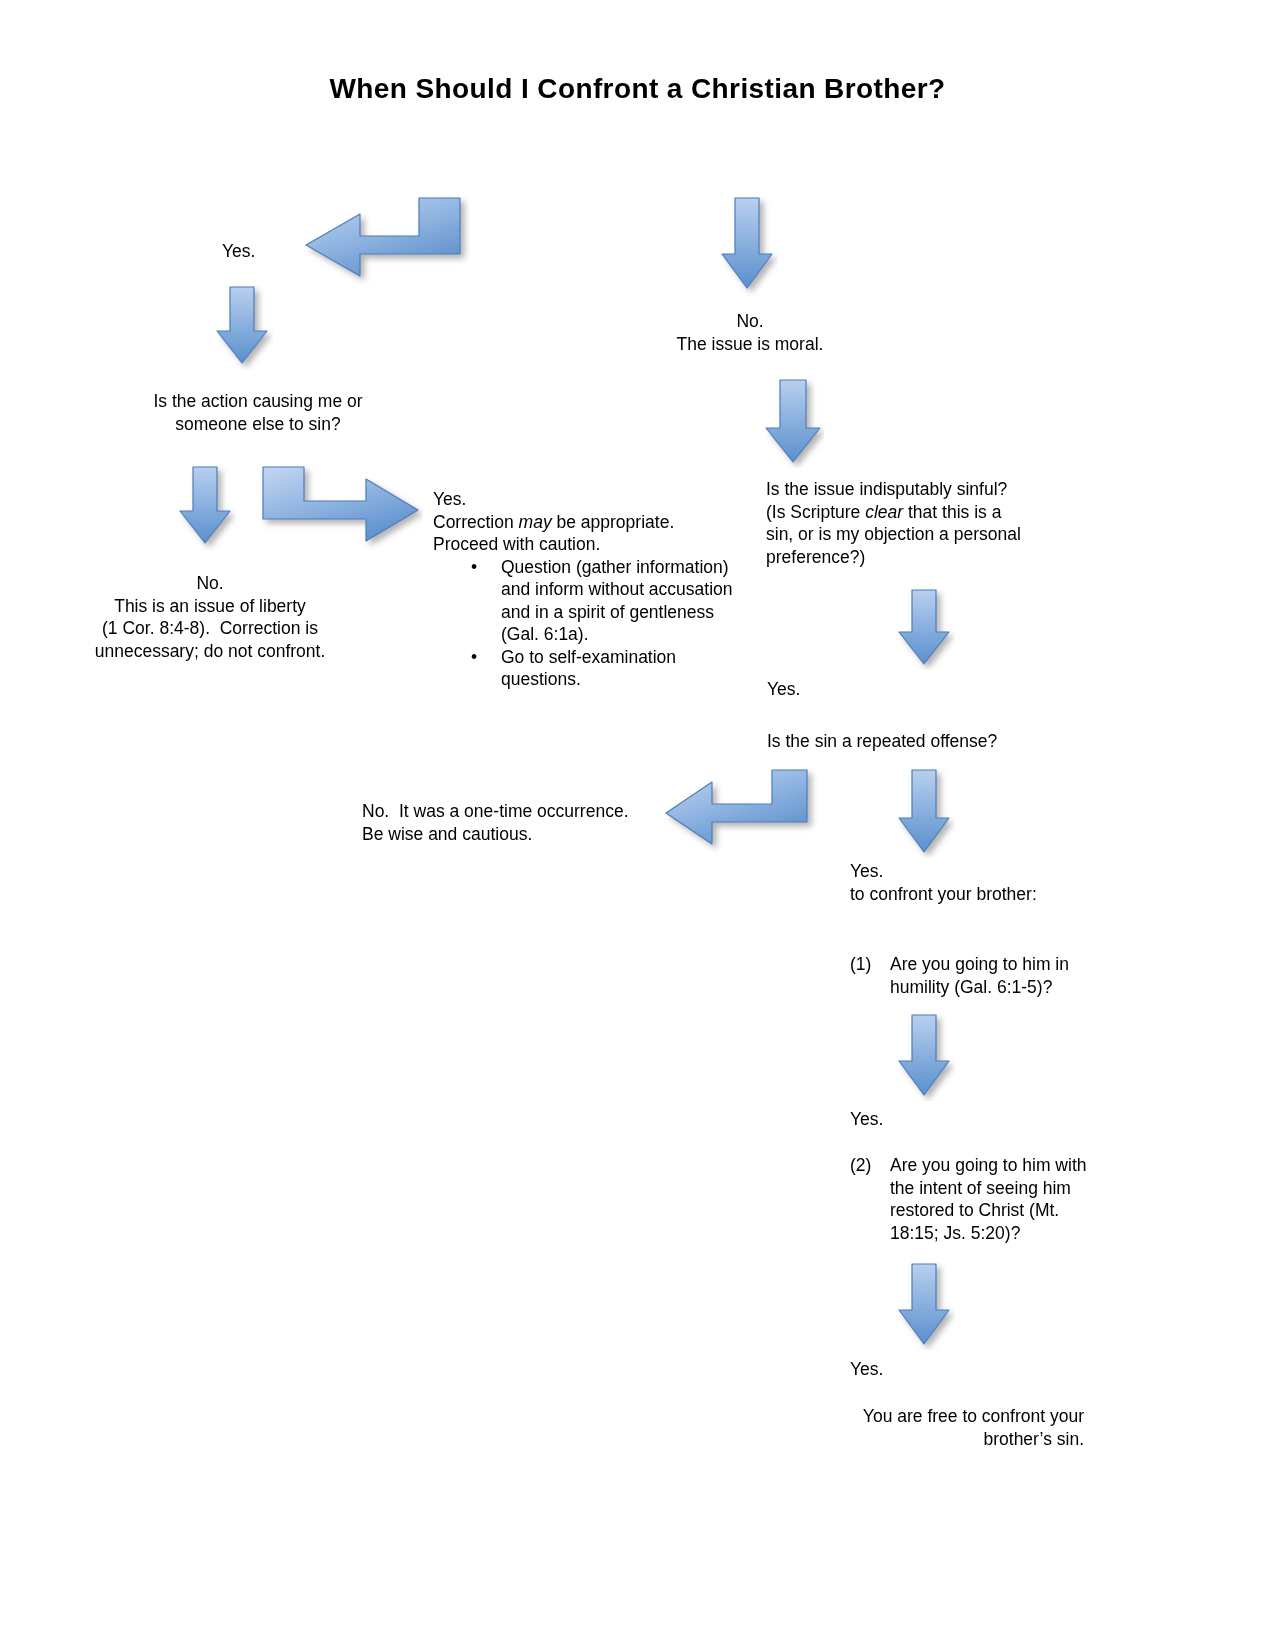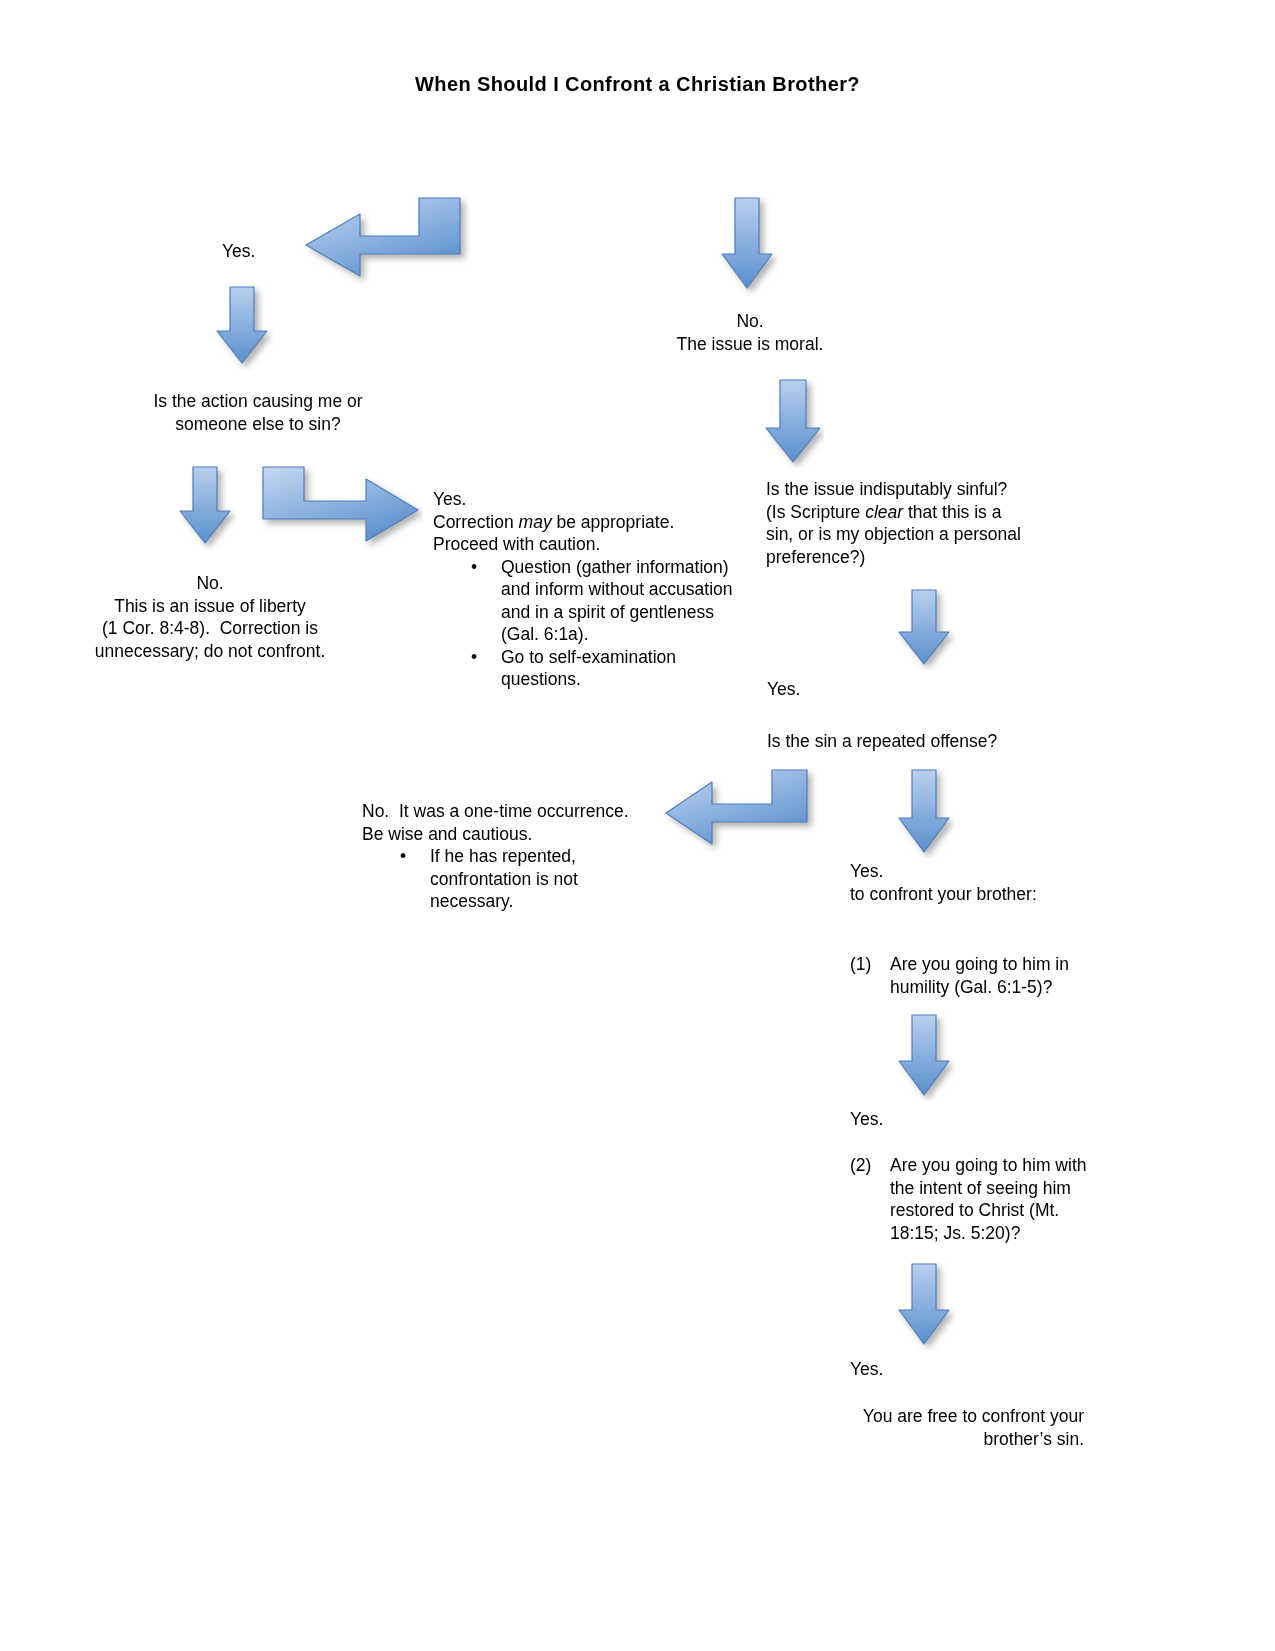--- a/index.html
+++ b/index.html
@@ -14,21 +14,21 @@
   #page {
     position: relative;
     width: 1275px;
     height: 1651px;
     background: #ffffff;
     overflow: hidden;
   }
   .abs { position: absolute; }
 
   .doc-title {
-    font-size: 20px;
+    font-size: 28px;
     font-weight: bold;
     letter-spacing: 0.4px;
     text-align: center;
     width: 100%;
     left: 0;
     top: 73px;
   }
 
   .txt {
     font-size: 17.5px;
@@ -217,21 +217,20 @@
       <g filter="url(#shad)">
         <path d="M17,2 L41,2 L41,50 L54,50 L29,84 L4,50 L17,50 Z" fill="url(#gradV)" stroke="#4a7ebb" stroke-width="1.2" stroke-linejoin="round"></path>
       </g>
     </svg>
   </div>
 
   <div class="abs blk" style="left:362px; top:800px; width:280px;">
     <div class="ln">No.  It was a one-time occurrence.</div>
     <div class="ln">Be wise and cautious.</div>
     <ul class="bul">
-      <li>If he has repented, confrontation is not necessary.</li>
     </ul>
   </div>
 
   <div class="abs blk" style="left:850px; top:860px; width:255px;">
     <div class="ln">Yes.</div>
     <div class="ln">to confront your brother:</div>
   </div>
 
   <ol class="num abs" style="left:850px; top:953px; width:255px;">
     <li>

